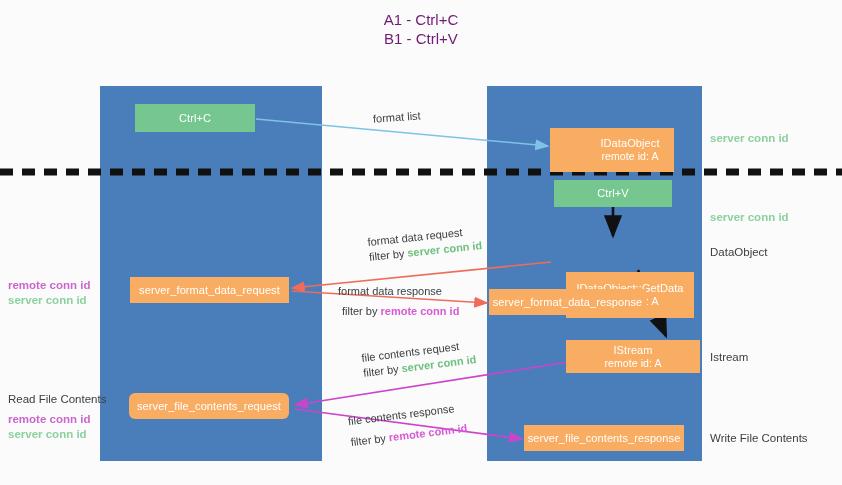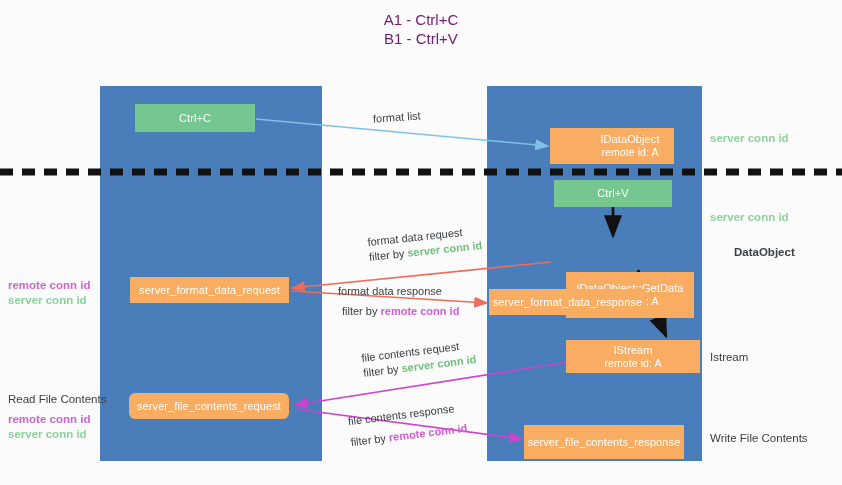--- a/index.html
+++ b/index.html
@@ -159,21 +159,21 @@
   </svg>
 
   <svg class="dash-sep" viewBox="0 0 842 8" preserveAspectRatio="none">
     <line x1="0" y1="4" x2="842" y2="4" stroke="#111111" stroke-width="7" stroke-dasharray="13 9"></line>
   </svg>
 
   <div class="node green" style="left:135px; top:104px; width:120px; height:28px;">
     <span>Ctrl+C</span>
   </div>
 
-  <div class="node orange" style="left:550px; top:128px; width:124px; height:36px;padding-left:36px;">
+  <div class="node orange" style="left:550px; top:128px; width:124px; height:44px;padding-left:36px;">
     <span>IDataObject</span>
     <span class="l2">remote id: A</span>
   </div>
 
   <div class="node green" style="left:554px; top:180px; width:118px; height:27px;">
     <span>Ctrl+V</span>
   </div>
 
   <div class="node orange" style="left:566px; top:236px; width:128px; height:46px;margin-top:36px;">
     <span>IDataObject::GetData</span>
@@ -190,21 +190,21 @@
   </div>
 
   <div class="node orange" style="left:489px; top:289px; width:157px; height:26px;">
     <span>server_format_data_response</span>
   </div>
 
   <div class="node orange" style="left:129px; top:393px; width:160px; height:26px;border-radius:6px;">
     <span>server_file_contents_request</span>
   </div>
 
-  <div class="node orange" style="left:524px; top:425px; width:160px; height:34px;">
+  <div class="node orange" style="left:524px; top:425px; width:160px; height:26px;">
     <span>server_file_contents_response</span>
   </div>
 
   <div class="edge-label" style="left:373px; top:110px; transform:rotate(-4deg);">
     <span>format list</span>
   </div>
 
   <div class="edge-label" style="left:368px; top:229px; transform:rotate(-6deg);">
     <div>format data request</div>
     <div><span>filter by </span><span class="g">server conn id</span></div>
@@ -220,21 +220,21 @@
     <div><span>filter by </span><span class="g">server conn id</span></div>
   </div>
 
   <div class="edge-label" style="left:349px; top:407px; transform:rotate(-7deg);">
     <div>file contents response</div>
     <div style="margin-top:6px;"><span>filter by </span><span class="p">remote conn id</span></div>
   </div>
 
   <div class="side-label green-txt" style="left:710px; top:131px;">server conn id</div>
   <div class="side-label green-txt" style="left:710px; top:210px;">server conn id</div>
-  <div class="side-label" style="left:734px; top:245px;font-weight:bold;">DataObject</div>
+  <div class="side-label" style="left:710px; top:245px;">DataObject</div>
   <div class="side-label" style="left:710px; top:350px;">Istream</div>
   <div class="side-label" style="left:710px; top:431px;">Write File Contents</div>
 
   <div class="side-label" style="left:8px; top:278px;">
     <div class="purple-txt">remote conn id</div>
     <div class="green-txt">server conn id</div>
   </div>
 
   <div class="side-label" style="left:8px; top:392px;">Read File Contents</div>
 

